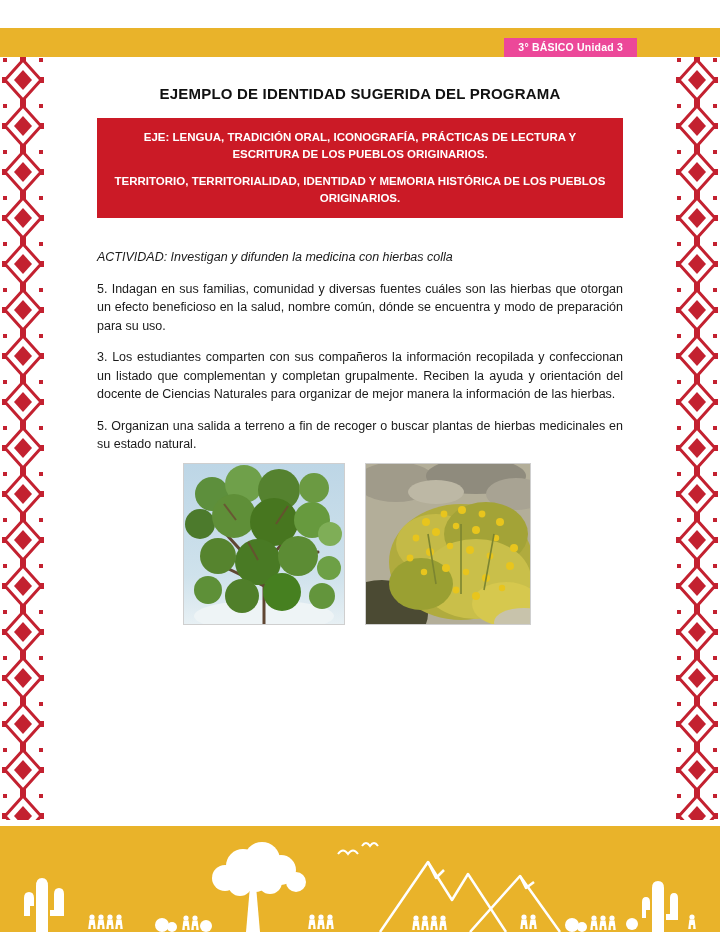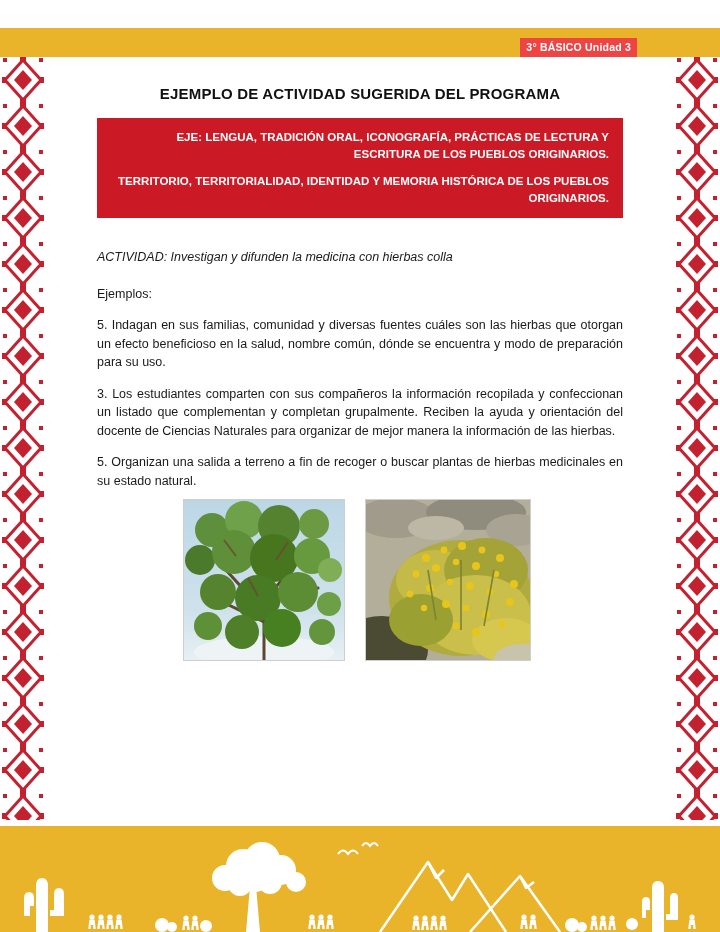--- a/index.html
+++ b/index.html
@@ -4,34 +4,34 @@
 <style>
   html,body{margin:0;padding:0;background:#888;}
   .page{
     position:relative;width:720px;height:932px;margin:0 auto;
     background:#ffffff;overflow:hidden;
     font-family:"Liberation Sans",sans-serif;color:#1a1a1a;
   }
   .top-band{position:absolute;top:28px;left:0;width:720px;height:29px;background:#e9b32a;}
   .unit-badge{
     position:absolute;top:38px;right:83px;height:19px;line-height:19px;
-    background:#ef4444;color:#ffffff;font-size:10.5px;font-weight:bold;
-    padding:0 6px;letter-spacing:.2px;
+    background:#ec4899;color:#ffffff;font-size:10.5px;font-weight:bold;
+    padding:0 14px;letter-spacing:.2px;
   }
   .ornament{position:absolute;top:57px;width:42px;height:763px;}
   .ornament.left{left:2px;}
   .ornament.right{right:2px;}
   .content{position:absolute;left:97px;top:85px;width:526px;}
   .page-title{
     margin:0 0 16px 0;text-align:center;font-size:15px;font-weight:bold;
     letter-spacing:.2px;color:#111;
   }
   .eje-box{
     background:#cb1a26;color:#ffffff;font-weight:bold;font-size:11.5px;
-    line-height:1.5;padding:11px 14px;text-align:right;
+    line-height:1.5;padding:11px 14px;text-align:center;
   }
   .eje-box p{margin:0;}
   .eje-box p + p{margin-top:9px;}
   .activity-label{margin:30px 0 0 0;font-size:12.5px;line-height:1.48;font-style:italic;}
   .examples-label{margin:18px 0 0 0;font-size:12.5px;line-height:1.48;}
   .activity-item{
     margin:13px 0 0 0;font-size:12.5px;line-height:1.48;
     text-align:justify;
   }
   .photos{display:flex;gap:20px;padding-left:86px;margin-top:9px;}
@@ -79,29 +79,28 @@
           <rect x="1" y="1" width="4" height="4" fill="#c32130"></rect>
           <rect x="37" y="1" width="4" height="4" fill="#c32130"></rect>
         </pattern>
       </defs>
       <rect width="42" height="763" fill="url(#orn-r)"></rect>
     </svg>
   </div>
 
   <div class="content">
 
-    <h1 class="page-title">EJEMPLO DE ACTIVIDAD SUGERIDA DEL PROGRAMA</h1>
+    <h1 class="page-title">EJEMPLO DE IDENTIDAD SUGERIDA DEL PROGRAMA</h1>
 
     <div class="eje-box">
       <p>EJE: LENGUA, TRADICIÓN ORAL, ICONOGRAFÍA, PRÁCTICAS DE LECTURA Y ESCRITURA DE LOS PUEBLOS ORIGINARIOS.</p>
       <p>TERRITORIO, TERRITORIALIDAD, IDENTIDAD Y MEMORIA HISTÓRICA DE LOS PUEBLOS ORIGINARIOS.</p>
     </div>
 
     <p class="activity-label">ACTIVIDAD: Investigan y difunden la medicina con hierbas colla</p>
-    <p class="examples-label">Ejemplos:</p>
 
     <p class="activity-item">5. Indagan en sus familias, comunidad y diversas fuentes cuáles son las hierbas que otorgan un efecto beneficioso en la salud, nombre común, dónde se encuentra y modo de preparación para su uso.</p>
     <p class="activity-item">3. Los estudiantes comparten con sus compañeros la información recopilada y confeccionan un listado que complementan y completan grupalmente. Reciben la ayuda y orientación del docente de Ciencias Naturales para organizar de mejor manera la información de las hierbas.</p>
     <p class="activity-item">5. Organizan una salida a terreno a fin de recoger o buscar plantas de hierbas medicinales en su estado natural.</p>
 
     <div class="photos">
 
       <svg class="photo" width="160" height="160" viewBox="0 0 160 160">
         <defs>
           <linearGradient id="sky" x1="0" y1="0" x2="0" y2="1">

